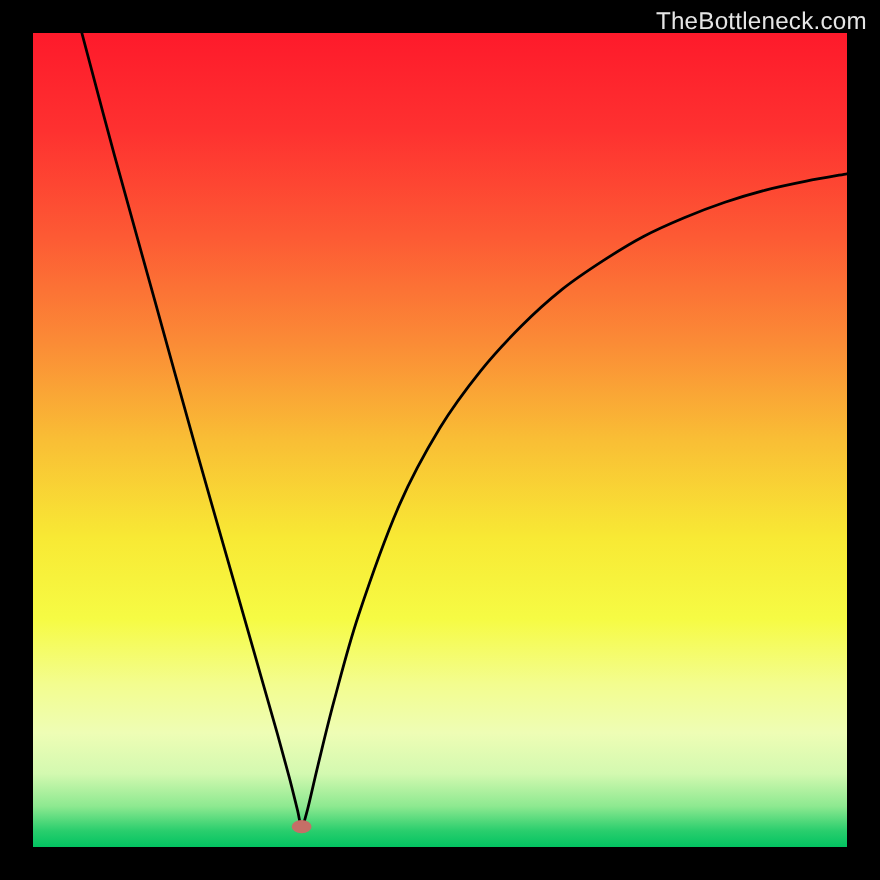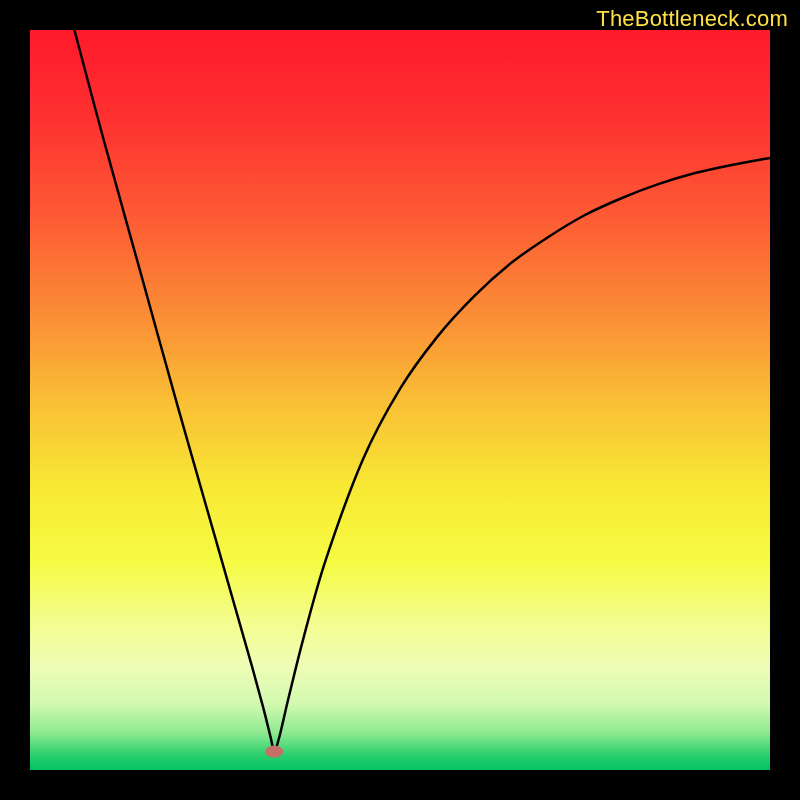--- a/index.html
+++ b/index.html
@@ -37,21 +37,21 @@
     position: absolute;
     left: 0;
     top: 0;
     width: 100%;
     height: 100%;
   }
   .watermark {
     position: absolute;
     top: 6px;
     right: 12px;
-    color: #fde047;
+    color: #e5e5e5;
     font-size: 22px;
     letter-spacing: 0.2px;
   }
 </style>
 </head>
 <body>
 
 <div class="frame">
 
   <div class="plot-area">

